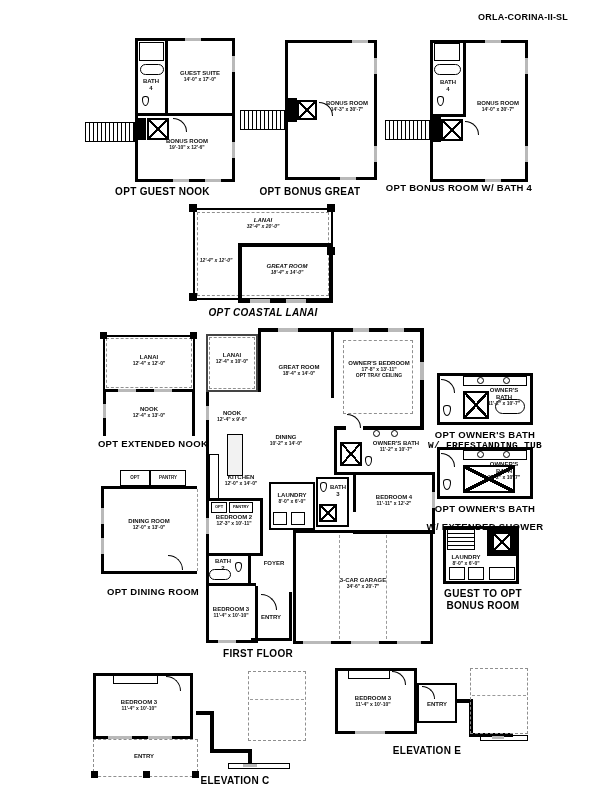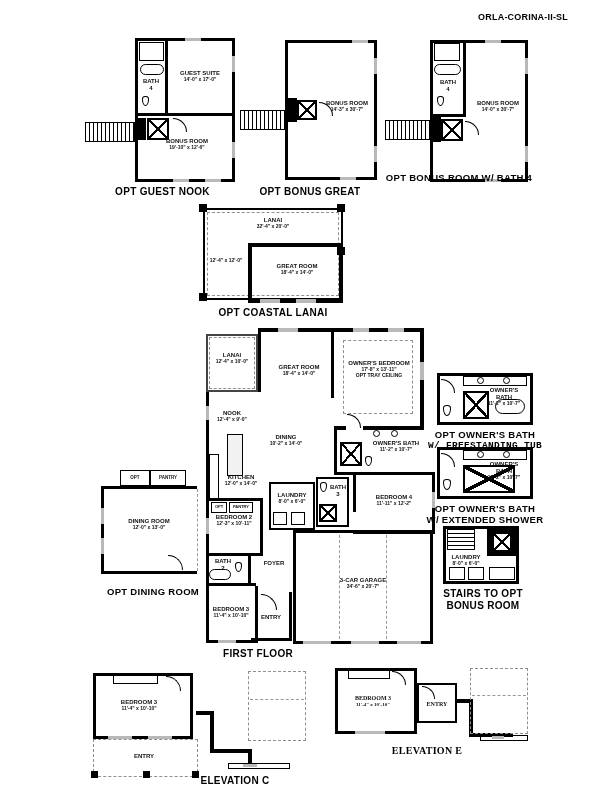--- a/index.html
+++ b/index.html
@@ -104,24 +104,24 @@
     <i class="xbox" style="left:56px;top:81px;width:22px;height:22px;"></i>
     <i class="arc" style="left:80px;top:83px;width:14px;height:14px;"></i>
     <div class="rlabel" style="left:86px;top:62px;width:54px;">
       <span class="n">BONUS ROOM</span>
       <span class="d">14'-0" x 30'-7"</span>
     </div>
     <i class="win" style="left:140px;top:20px;width:3px;height:16px;"></i>
     <i class="win" style="left:140px;top:108px;width:3px;height:16px;"></i>
     <i class="win" style="left:100px;top:2px;width:16px;height:3px;"></i>
     <i class="win" style="left:100px;top:141px;width:16px;height:3px;"></i>
-    <div class="plabel sm" style="left:-4px;top:134px;width:156px;">OPT BONUS ROOM W/ BATH 4</div>
-  </div>
-
-  <div class="plan" style="left:198px;top:203px;width:150px;height:115px;">
+    <div class="plabel sm" style="left:-4px;top:144px;width:156px;">OPT BONUS ROOM W/ BATH 4</div>
+  </div>
+
+  <div class="plan" style="left:188px;top:203px;width:150px;height:115px;font-style:italic;">
     <i class="box2" style="left:5px;top:5px;width:140px;height:92px;"></i>
     <i class="dash" style="left:9px;top:9px;width:132px;height:84px;"></i>
     <i class="blk" style="left:1px;top:1px;width:8px;height:8px;"></i>
     <i class="blk" style="left:139px;top:1px;width:8px;height:8px;"></i>
     <i class="blk" style="left:1px;top:90px;width:8px;height:8px;"></i>
     <i class="blk" style="left:139px;top:44px;width:8px;height:8px;"></i>
     <i class="w" style="left:50px;top:40px;width:95px;height:4px;"></i>
     <i class="w" style="left:50px;top:40px;width:4px;height:60px;"></i>
     <i class="w" style="left:141px;top:40px;width:4px;height:60px;"></i>
     <i class="w" style="left:50px;top:96px;width:95px;height:4px;"></i>
@@ -134,20 +134,41 @@
     <div class="rlabel" style="left:6px;top:55px;width:44px;">
       <span class="d">12'-4" x 12'-0"</span>
     </div>
     <div class="rlabel" style="left:60px;top:60px;width:78px;">
       <span class="n">GREAT ROOM</span>
       <span class="d">18'-4" x 14'-0"</span>
     </div>
     <div class="plabel" style="left:0;top:104px;width:150px;">OPT COASTAL LANAI</div>
   </div>
 
+  <div class="plan" style="left:98px;top:332px;width:110px;height:120px;">
+    <i class="box2" style="left:5px;top:3px;width:92px;height:56px;"></i>
+    <i class="dash" style="left:8px;top:6px;width:86px;height:50px;"></i>
+    <i class="blk" style="left:2px;top:0;width:7px;height:7px;"></i>
+    <i class="blk" style="left:92px;top:0;width:7px;height:7px;"></i>
+    <i class="w" style="left:5px;top:57px;width:92px;height:3px;"></i>
+    <i class="win" style="left:20px;top:57px;width:18px;height:3px;"></i>
+    <i class="win" style="left:56px;top:57px;width:18px;height:3px;"></i>
+    <i class="w" style="left:5px;top:59px;width:3px;height:45px;"></i>
+    <i class="w" style="left:94px;top:59px;width:3px;height:45px;"></i>
+    <i class="win" style="left:5px;top:72px;width:3px;height:14px;"></i>
+    <div class="rlabel" style="left:24px;top:22px;width:54px;">
+      <span class="n">LANAI</span>
+      <span class="d">12'-4" x 12'-0"</span>
+    </div>
+    <div class="rlabel" style="left:24px;top:74px;width:54px;">
+      <span class="n">NOOK</span>
+      <span class="d">12'-4" x 13'-0"</span>
+    </div>
+    <div class="plabel sm" style="left:-8px;top:106px;width:126px;">OPT EXTENDED NOOK</div>
+  </div>
 
   <div class="plan" style="left:203px;top:322px;width:240px;height:345px;">
 
     <i class="w" style="left:55px;top:6px;width:165px;height:4px;"></i>
     <i class="win" style="left:75px;top:6px;width:20px;height:4px;"></i>
     <i class="win" style="left:150px;top:6px;width:16px;height:4px;"></i>
     <i class="win" style="left:185px;top:6px;width:16px;height:4px;"></i>
     <i class="w" style="left:217px;top:6px;width:4px;height:102px;"></i>
     <i class="win" style="left:217px;top:40px;width:4px;height:18px;"></i>
     <i class="w" style="left:55px;top:6px;width:3px;height:64px;"></i>
@@ -323,36 +344,36 @@
     <i class="sink" style="left:44px;top:4px;width:7px;height:7px;"></i>
     <i class="sink" style="left:70px;top:4px;width:7px;height:7px;"></i>
     <i class="xbox" style="left:30px;top:18px;width:52px;height:28px;"></i>
     <i class="toilet" style="left:10px;top:32px;width:8px;height:11px;"></i>
     <i class="arc" style="left:8px;top:6px;width:14px;height:14px;"></i>
     <div class="rlabel" style="left:48px;top:14px;width:46px;">
       <span class="n">OWNER'S BATH</span>
       <span class="d">11'-2" x 10'-7"</span>
     </div>
     <div class="plabel sm" style="left:-12px;top:56px;width:128px;">OPT OWNER'S BATH</div>
-    <div class="plabel sm" style="left:-12px;top:67px;width:128px;text-align:center;">W/ EXTENDED SHOWER</div>
+    <div class="plabel sm" style="left:-12px;top:74px;width:128px;text-align:center;">W/ EXTENDED SHOWER</div>
   </div>
 
   <div class="plan" style="left:437px;top:526px;width:92px;height:88px;">
     <i class="box" style="left:6px;top:0;width:76px;height:58px;"></i>
     <i class="stairs-v" style="left:10px;top:2px;width:28px;height:22px;"></i>
     <i class="blk" style="left:50px;top:2px;width:30px;height:28px;"></i>
     <i class="xbox" style="left:55px;top:6px;width:20px;height:20px;"></i>
     <div class="rlabel" style="left:10px;top:28px;width:38px;">
       <span class="n">LAUNDRY</span>
       <span class="d">8'-0" x 6'-0"</span>
     </div>
     <i class="thin" style="left:12px;top:41px;width:16px;height:13px;"></i>
     <i class="thin" style="left:31px;top:41px;width:16px;height:13px;"></i>
     <i class="thin" style="left:52px;top:41px;width:26px;height:13px;"></i>
-    <div class="plabel" style="left:-16px;top:62px;width:124px;">STAIRS TO OPT</div>
+    <div class="plabel" style="left:-16px;top:62px;width:124px;">GUEST TO OPT</div>
     <div class="plabel" style="left:-16px;top:74px;width:124px;">BONUS ROOM</div>
   </div>
 
   <div class="plan" style="left:88px;top:663px;width:225px;height:126px;">
     <i class="box" style="left:5px;top:10px;width:100px;height:66px;"></i>
     <i class="thin" style="left:25px;top:12px;width:45px;height:9px;"></i>
     <i class="arc" style="left:78px;top:13px;width:15px;height:15px;"></i>
     <div class="rlabel" style="left:22px;top:36px;width:58px;">
       <span class="n">BEDROOM 3</span>
       <span class="d">11'-4" x 10'-10"</span>
@@ -368,21 +389,21 @@
     <i class="w" style="left:122px;top:48px;width:4px;height:42px;"></i>
     <i class="w" style="left:122px;top:86px;width:42px;height:4px;"></i>
     <i class="w" style="left:160px;top:86px;width:4px;height:18px;"></i>
     <i class="thin" style="left:140px;top:100px;width:62px;height:6px;"></i>
     <i class="win" style="left:155px;top:101px;width:14px;height:3px;"></i>
     <i class="dash" style="left:160px;top:8px;width:58px;height:70px;"></i>
     <i class="dashh" style="left:162px;top:36px;width:54px;"></i>
     <div class="plabel" style="left:92px;top:112px;width:110px;">ELEVATION C</div>
   </div>
 
-  <div class="plan" style="left:330px;top:663px;width:205px;height:105px;font-family:Liberation Serif, serif;">
+  <div class="plan" style="left:330px;top:663px;width:205px;height:105px;">
     <i class="box" style="left:5px;top:5px;width:82px;height:66px;"></i>
     <i class="thin" style="left:18px;top:7px;width:42px;height:9px;"></i>
     <i class="arc" style="left:62px;top:8px;width:14px;height:14px;"></i>
     <div class="rlabel" style="left:14px;top:32px;width:58px;">
       <span class="n">BEDROOM 3</span>
       <span class="d">11'-4" x 10'-10"</span>
     </div>
     <i class="win" style="left:25px;top:68px;width:30px;height:3px;"></i>
     <i class="box2" style="left:87px;top:20px;width:40px;height:40px;"></i>
     <i class="arc" style="left:92px;top:23px;width:13px;height:13px;"></i>

